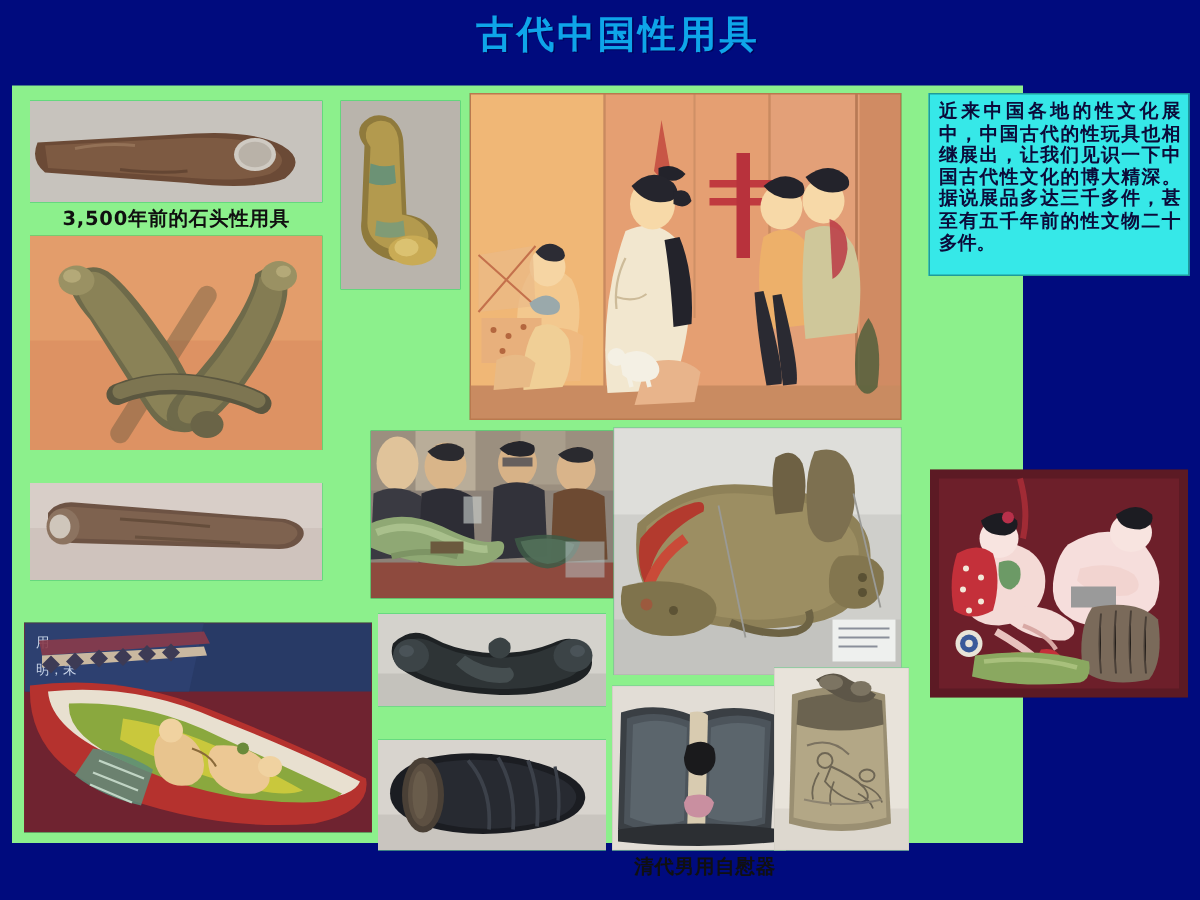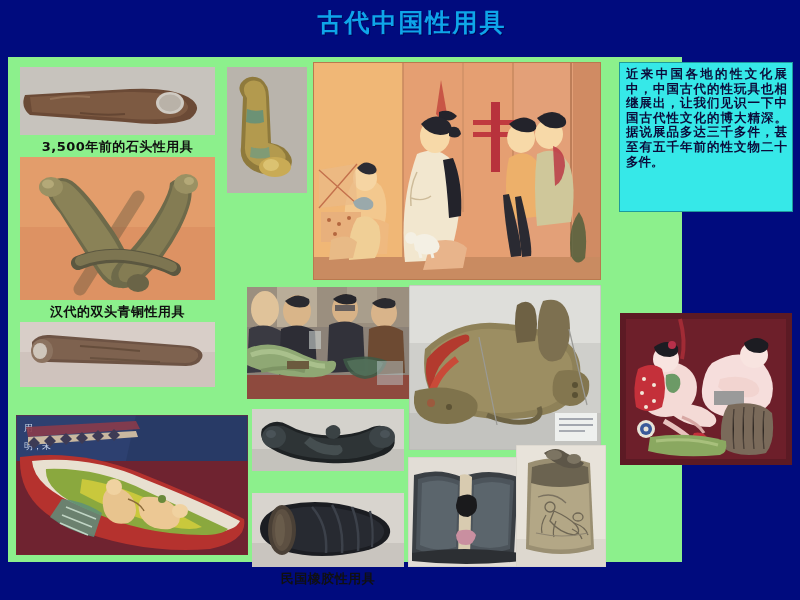--- a/index.html
+++ b/index.html
@@ -33,21 +33,21 @@
     font-size:13px;
     font-weight:bold;
     line-height:15px;
     letter-spacing:0.5px;
     white-space:pre-line;
   }
   .caption.center{text-align:center;}
 
   
   .info-box{
-    position:absolute;left:619px;top:62px;width:174px;height:150px;
+    position:absolute;left:619px;top:62px;width:174px;height:122px;
     background:#36e8e8;
     border:1px solid #1e9b9b;
     box-sizing:border-box;
     padding:4px 5px 2px 6px;
   }
   .info-text{
     color:#0b0b3a;
     font-size:12.5px;
     line-height:14.6px;
     font-weight:bold;
@@ -106,21 +106,20 @@
       <path d="M153 28 Q162 20 167 30 Q172 41 157 70 Q140 102 120 119 Q107 129 100 123 Q95 115 106 104 Q128 82 143 54 Q152 36 153 28Z" fill="#847c53"></path>
       <path d="M58 106 Q82 96 112 100 Q140 104 154 112" stroke="#5b5740" stroke-width="14" fill="none" stroke-linecap="round"></path>
       <path d="M60 104 Q84 95 112 99 Q138 103 152 110" stroke="#7d7551" stroke-width="10" fill="none" stroke-linecap="round"></path>
       <ellipse cx="31" cy="30" rx="12" ry="10" fill="#9a9163"></ellipse>
       <ellipse cx="166" cy="27" rx="12" ry="10" fill="#9a9163"></ellipse>
       <ellipse cx="28" cy="27" rx="6" ry="4.5" fill="#b8ad7b" opacity=".85"></ellipse>
       <ellipse cx="169" cy="24" rx="5" ry="4" fill="#b8ad7b" opacity=".85"></ellipse>
       <ellipse cx="118" cy="126" rx="11" ry="9" fill="#6a6447"></ellipse>
     </svg>
   </div>
-  <div class="caption center" style="left:12px;top:247px;width:195px;">汉代的双头青铜性用具</div>
 
   <div class="photo" style="left:12px;top:265px;width:195px;height:65px;">
     <svg class="ph-svg" viewBox="0 0 195 65" preserveAspectRatio="none">
       <rect width="195" height="65" fill="#cfc3bd"></rect>
       <rect x="0" y="0" width="195" height="30" fill="#d8cec8"></rect>
       <path d="M12 20 Q18 12 30 13 L170 24 Q185 28 182 36 Q178 44 166 44 L28 40 Q12 38 12 28Z" fill="#6d5344"></path>
       <path d="M14 22 Q20 15 30 16 L168 26 Q180 29 178 35 Q175 41 165 41 L29 37 Q15 35 14 28Z" fill="#7e624f"></path>
       <ellipse cx="22" cy="29" rx="11" ry="12" fill="#8c7360"></ellipse>
       <ellipse cx="20" cy="29" rx="7" ry="8" fill="#cfc6bb"></ellipse>
       <path d="M60 24 q30 2 60 5" stroke="#55402f" stroke-width="2" fill="none" opacity=".6"></path>
@@ -326,37 +325,37 @@
       <path d="M38 16 q38 -7 74 6 q22 8 20 18 q-2 10 -22 15 q-40 9 -72 0 q-20 -7 -20 -18 q0 -14 20 -21Z" fill="#272a31"></path>
       <path d="M60 14 q16 18 14 46" stroke="#3c414a" stroke-width="2.5" fill="none"></path>
       <path d="M80 12 q12 20 10 48" stroke="#3c414a" stroke-width="2.5" fill="none"></path>
       <path d="M100 14 q8 20 6 44" stroke="#3c414a" stroke-width="2.5" fill="none"></path>
       <path d="M118 18 q4 18 2 36" stroke="#3c414a" stroke-width="2.2" fill="none"></path>
       <ellipse cx="30" cy="37" rx="14" ry="25" fill="#4a4036"></ellipse>
       <ellipse cx="30" cy="37" rx="10" ry="21" fill="#5d5042"></ellipse>
       <ellipse cx="28" cy="37" rx="5" ry="16" fill="#6d5f4e" opacity=".8"></ellipse>
     </svg>
   </div>
-  <div class="caption center" style="left:244px;top:514px;width:152px;">民国橡胶性用具</div>
 
   <div class="photo" style="left:400px;top:400px;width:116px;height:110px;">
     <svg class="ph-svg" viewBox="0 0 116 110" preserveAspectRatio="none">
       <rect width="116" height="110" fill="#e2ddd6"></rect>
       <path d="M6 18 q24 -8 48 2 q26 -10 56 0 l-4 78 q-26 8 -52 0 q-26 8 -50 -2Z" fill="#3a3f44"></path>
       <path d="M10 22 q20 -7 42 2 l-2 70 q-22 7 -42 -2Z" fill="#4c545b"></path>
       <path d="M62 24 q22 -8 44 0 l-4 68 q-22 7 -42 0Z" fill="#4c545b"></path>
       <path d="M14 26 q18 -6 36 2 l-2 62 q-18 6 -36 -2Z" fill="#5b656c"></path>
       <path d="M66 28 q18 -6 36 0 l-2 60 q-18 6 -36 0Z" fill="#5b656c"></path>
       <path d="M52 18 q8 -2 12 2 l-2 80 q-6 4 -12 0Z" fill="#d8cbb0"></path>
       <path d="M50 40 q12 -6 18 2 q4 14 -8 18 q-12 0 -12 -12Z" fill="#1a1a1c"></path>
       <path d="M50 74 q14 -4 18 4 q-2 10 -10 10 q-10 0 -10 -10Z" fill="#c98fa0"></path>
       <path d="M4 96 q52 -8 108 0 l0 8 q-54 6 -108 0Z" fill="#2c2f33"></path>
       <rect x="0" y="0" width="116" height="110" fill="none" stroke="#cfcac2" stroke-width="1"></rect>
     </svg>
   </div>
+  <div class="caption center" style="left:392px;top:514px;width:140px;">清代男用自慰器</div>
 
   <div class="photo" style="left:508px;top:388px;width:90px;height:122px;">
     <svg class="ph-svg" viewBox="0 0 90 122" preserveAspectRatio="none">
       <rect width="90" height="122" fill="#e8e3da"></rect>
       <rect x="0" y="94" width="90" height="28" fill="#ddd8cf"></rect>
       <path d="M12 18 q30 -10 62 0 l4 86 q-32 10 -68 0Z" fill="#9a8f72"></path>
       <path d="M16 22 q28 -9 56 0 l3 78 q-30 9 -62 0Z" fill="#b3a786"></path>
       <path d="M16 22 q28 -9 56 0 l1 16 q-30 8 -58 0Z" fill="#6b6350"></path>
       <path d="M28 8 q12 -8 22 0 q12 6 18 10 q-4 8 -20 4 q-14 -6 -20 -14Z" fill="#5d5648"></path>
       <ellipse cx="38" cy="10" rx="8" ry="5" fill="#7c7462"></ellipse>

